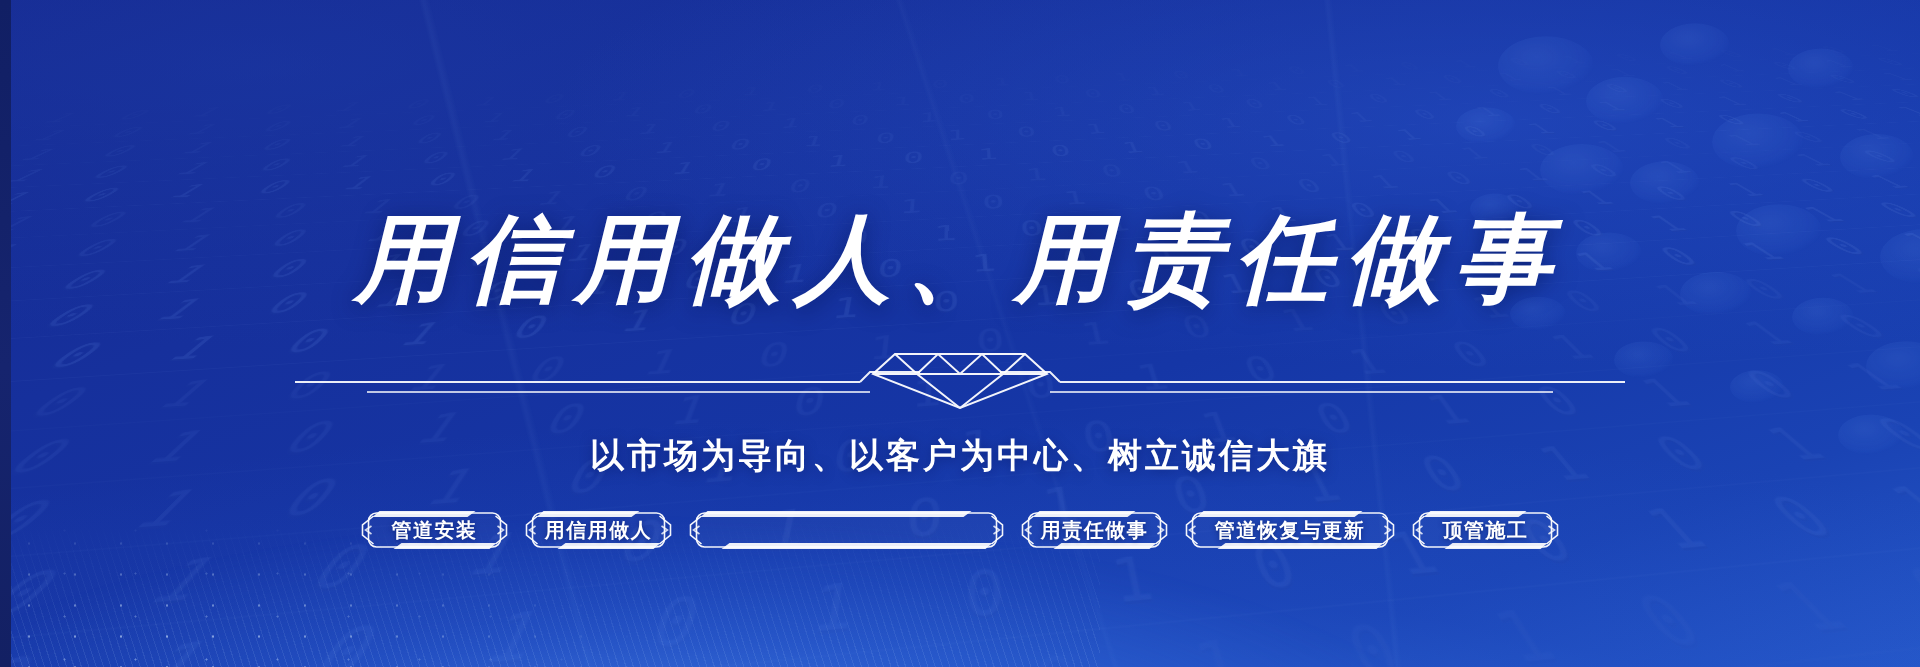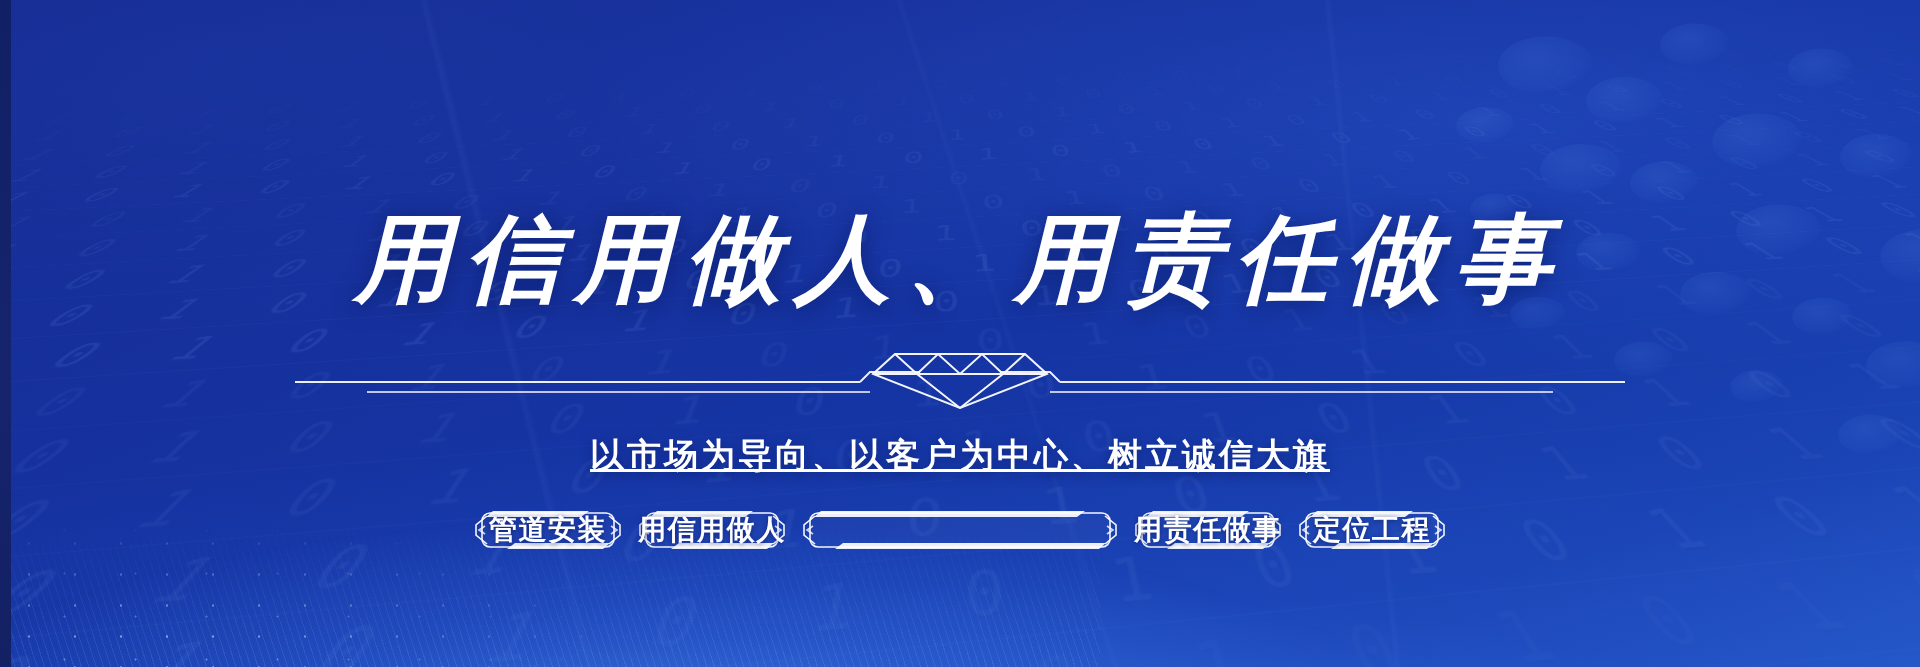--- a/index.html
+++ b/index.html
@@ -121,39 +121,38 @@
     position:absolute;left:50%;top:352px;transform:translateX(-50%);
     width:1330px;height:58px;
   }
   .divider svg{display:block;}
 
   .subtitle{
     position:absolute;left:50%;top:433px;transform:translateX(-50%);
     white-space:nowrap;
     color:#ffffff;font-size:34px;font-weight:bold;letter-spacing:3px;
     text-shadow:0 2px 12px rgba(5,20,90,.5);
-    text-decoration:underline;
   }
 
   
   .tags{
     position:absolute;left:50%;top:508px;transform:translateX(-50%);
     display:flex;align-items:center;gap:14px;
   }
   .tag{
     position:relative;
     height:44px;
     display:flex;align-items:center;justify-content:center;
     padding:0 30px;
   }
   .tag .frame{position:absolute;inset:0;}
   .tag .frame svg{display:block;width:100%;height:100%;}
   .tag .label{
     position:relative;z-index:2;
-    color:#ffffff;font-size:28px;font-weight:bold;letter-spacing:1.5px;
+    color:#ffffff;font-size:20px;font-weight:bold;letter-spacing:1.5px;
     white-space:nowrap;
     text-shadow:0 1px 5px rgba(5,20,90,.6);
   }
 </style>
 </head>
 <body>
 
 <div class="stage">
 
   <div class="binary-wrap">
@@ -295,30 +294,44 @@
       <path d="M 14 8 L 3 17 L 3 27 L 14 36" fill="none" stroke="#ffffff" stroke-width="1.6" opacity="0.95"></path>
       <path d="M 136 8 L 147 17 L 147 27 L 136 36" fill="none" stroke="#ffffff" stroke-width="1.6" opacity="0.95"></path>
       <path d="M 12 18 L 6 22 L 12 26" fill="none" stroke="#ffffff" stroke-width="1.6" opacity="0.8"></path>
       <path d="M 138 18 L 144 22 L 138 26" fill="none" stroke="#ffffff" stroke-width="1.6" opacity="0.8"></path>
       <path d="M 20 3 L 116 3 L 108 9 L 13 9 Z" fill="#ffffff" opacity="0.92"></path>
       <path d="M 130 41 L 34 41 L 42 35 L 137 35 Z" fill="#ffffff" opacity="0.92"></path>
     </svg>
           </div>
           <span class="label">用责任做事</span>
         </div>
+        <div class="tag" style="width: 213px;">
+          <div class="frame">
+    <svg viewBox="0 0 213 44" preserveAspectRatio="none" aria-hidden="true">
+      <rect x="9" y="5" width="195" height="34" rx="8" ry="8" fill="rgba(255,255,255,0.03)" stroke="#ffffff" stroke-width="1.6" opacity="0.95"></rect>
+      <path d="M 14 8 L 3 17 L 3 27 L 14 36" fill="none" stroke="#ffffff" stroke-width="1.6" opacity="0.95"></path>
+      <path d="M 199 8 L 210 17 L 210 27 L 199 36" fill="none" stroke="#ffffff" stroke-width="1.6" opacity="0.95"></path>
+      <path d="M 12 18 L 6 22 L 12 26" fill="none" stroke="#ffffff" stroke-width="1.6" opacity="0.8"></path>
+      <path d="M 201 18 L 207 22 L 201 26" fill="none" stroke="#ffffff" stroke-width="1.6" opacity="0.8"></path>
+      <path d="M 20 3 L 179 3 L 171 9 L 13 9 Z" fill="#ffffff" opacity="0.92"></path>
+      <path d="M 193 41 L 34 41 L 42 35 L 200 35 Z" fill="#ffffff" opacity="0.92"></path>
+    </svg>
+          </div>
+          <span class="label">管道恢复与更新</span>
+        </div>
         <div class="tag" style="width: 150px;">
           <div class="frame">
     <svg viewBox="0 0 150 44" preserveAspectRatio="none" aria-hidden="true">
       <rect x="9" y="5" width="132" height="34" rx="8" ry="8" fill="rgba(255,255,255,0.03)" stroke="#ffffff" stroke-width="1.6" opacity="0.95"></rect>
       <path d="M 14 8 L 3 17 L 3 27 L 14 36" fill="none" stroke="#ffffff" stroke-width="1.6" opacity="0.95"></path>
       <path d="M 136 8 L 147 17 L 147 27 L 136 36" fill="none" stroke="#ffffff" stroke-width="1.6" opacity="0.95"></path>
       <path d="M 12 18 L 6 22 L 12 26" fill="none" stroke="#ffffff" stroke-width="1.6" opacity="0.8"></path>
       <path d="M 138 18 L 144 22 L 138 26" fill="none" stroke="#ffffff" stroke-width="1.6" opacity="0.8"></path>
       <path d="M 20 3 L 116 3 L 108 9 L 13 9 Z" fill="#ffffff" opacity="0.92"></path>
       <path d="M 130 41 L 34 41 L 42 35 L 137 35 Z" fill="#ffffff" opacity="0.92"></path>
     </svg>
           </div>
-          <span class="label">定位工程</span>
+          <span class="label">顶管施工</span>
         </div>
       </div>
 
   </div>
 </div>
 
 </body></html>

